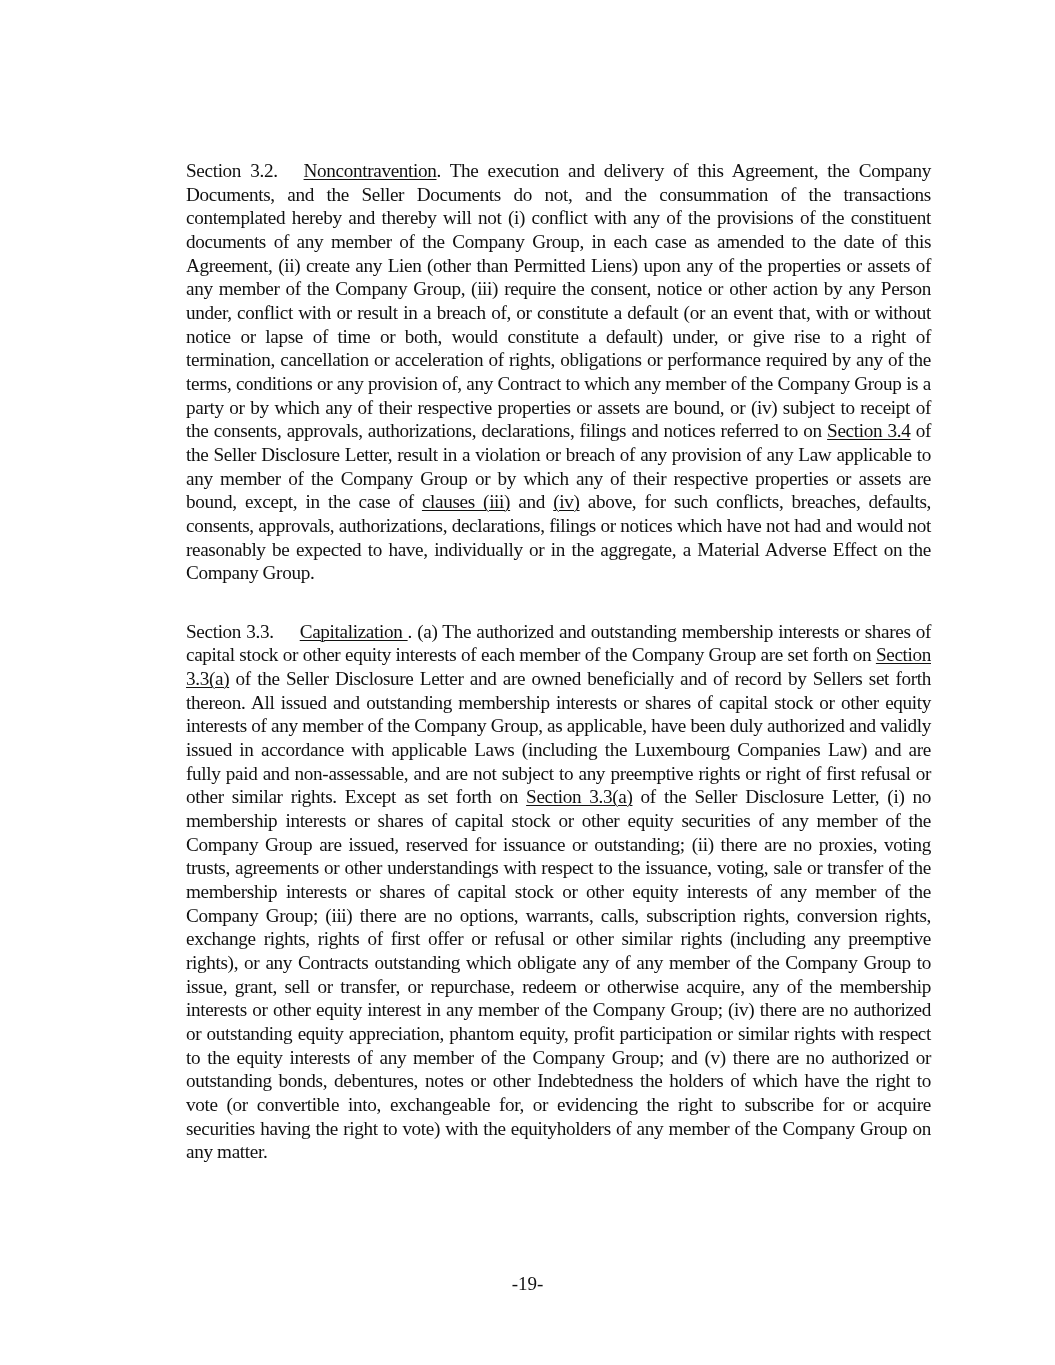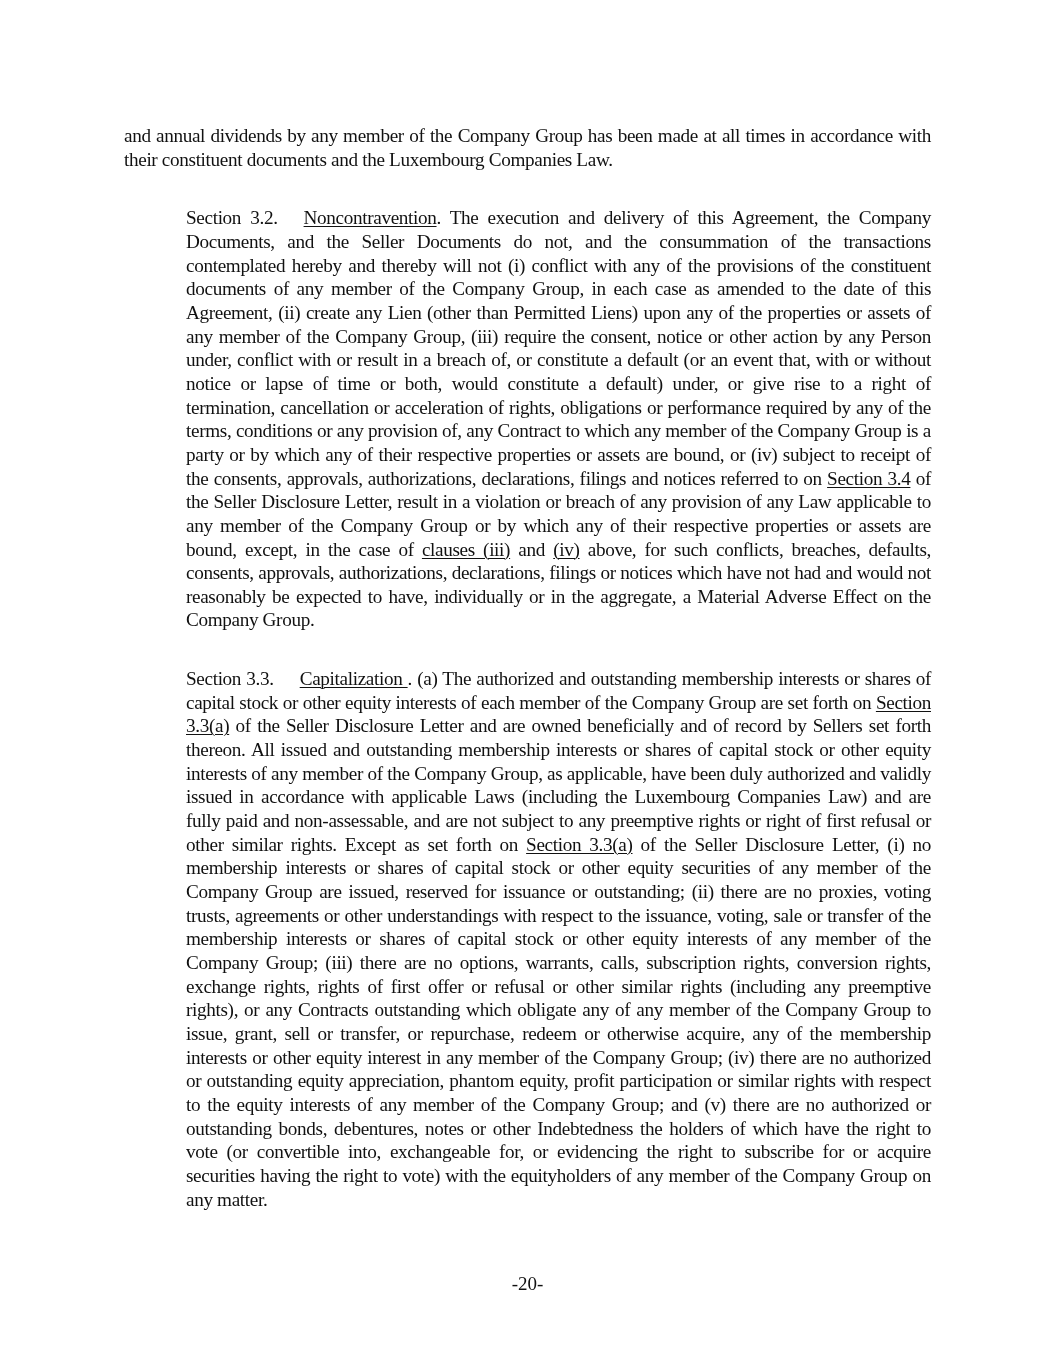--- a/index.html
+++ b/index.html
@@ -17,20 +17,19 @@
   .tab { display: inline-block; width: 26px; }
   .footer {
     position: absolute; top: 1273px; left: 0; width: 1055px; text-align: center;
     font-family: "Liberation Serif", serif; font-size: 19px; color: #111111;
   }
 </style>
 </head>
 <body>
 
 <div class="page">
-  <p>and annual dividends by any member of the Company Group has been made at all times in accordance with their constituent documents and the Luxembourg Companies Law.</p>
 
   <p class="gap indent"><span>Section 3.2.</span><span class="tab"></span><span class="u">Noncontravention</span><span>.  The execution and delivery of this Agreement, the Company Documents, and the Seller Documents do not, and the consummation of the transactions contemplated hereby and thereby will not (i) conflict with any of the provisions of the constituent documents of any member of the Company Group, in each case as amended to the date of this Agreement, (ii) create any Lien (other than Permitted Liens) upon any of the properties or assets of any member of the Company Group, (iii) require the consent, notice or other action by any Person under, conflict with or result in a breach of, or constitute a default (or an event that, with or without notice or lapse of time or both, would constitute a default) under, or give rise to a right of termination, cancellation or acceleration of rights, obligations or performance required by any of the terms, conditions or any provision of, any Contract to which any member of the Company Group is a party or by which any of their respective properties or assets are bound, or (iv) subject to receipt of the consents, approvals, authorizations, declarations, filings and notices referred to on </span><span class="u">Section 3.4</span><span> of the Seller Disclosure Letter, result in a violation or breach of any provision of any Law applicable to any member of the Company Group or by which any of their respective properties or assets are bound, except, in the case of </span><span class="u">clauses (iii)</span><span> and </span><span class="u">(iv)</span><span> above, for such conflicts, breaches, defaults, consents, approvals, authorizations, declarations, filings or notices which have not had and would not reasonably be expected to have, individually or in the aggregate, a Material Adverse Effect on the Company Group.</span></p>
 
   <p class="gap indent"><span>Section 3.3.</span><span class="tab"></span><span class="u">Capitalization </span><span>.  (a)  The authorized and outstanding membership interests or shares of capital stock or other equity interests of each member of the Company Group are set forth on </span><span class="u">Section 3.3(a)</span><span> of the Seller Disclosure Letter and are owned beneficially and of record by Sellers set forth thereon. All issued and outstanding membership interests or shares of capital stock or other equity interests of any member of the Company Group, as applicable, have been duly authorized and validly issued in accordance with applicable Laws (including the Luxembourg Companies Law) and are fully paid and non-assessable, and are not subject to any preemptive rights or right of first refusal or other similar rights. Except as set forth on </span><span class="u">Section 3.3(a)</span><span> of the Seller Disclosure Letter, (i) no membership interests or shares of capital stock or other equity securities of any member of the Company Group are issued, reserved for issuance or outstanding; (ii) there are no proxies, voting trusts, agreements or other understandings with respect to the issuance, voting, sale or transfer of the membership interests or shares of capital stock or other equity interests of any member of the Company Group; (iii) there are no options, warrants, calls, subscription rights, conversion rights, exchange rights, rights of first offer or refusal or other similar rights (including any preemptive rights), or any Contracts outstanding which obligate any of any member of the Company Group to issue, grant, sell or transfer, or repurchase, redeem or otherwise acquire, any of the membership interests or other equity interest in any member of the Company Group; (iv) there are no authorized or outstanding equity appreciation, phantom equity, profit participation or similar rights with respect to the equity interests of any member of the Company Group; and (v) there are no authorized or outstanding bonds, debentures, notes or other Indebtedness the holders of which have the right to vote (or convertible into, exchangeable for, or evidencing the right to subscribe for or acquire securities having the right to vote) with the equityholders of any member of the Company Group on any matter.</span></p>
 </div>
 
-<div class="footer">-20-</div>
+<div class="footer">-19-</div>
 
 </body></html>

